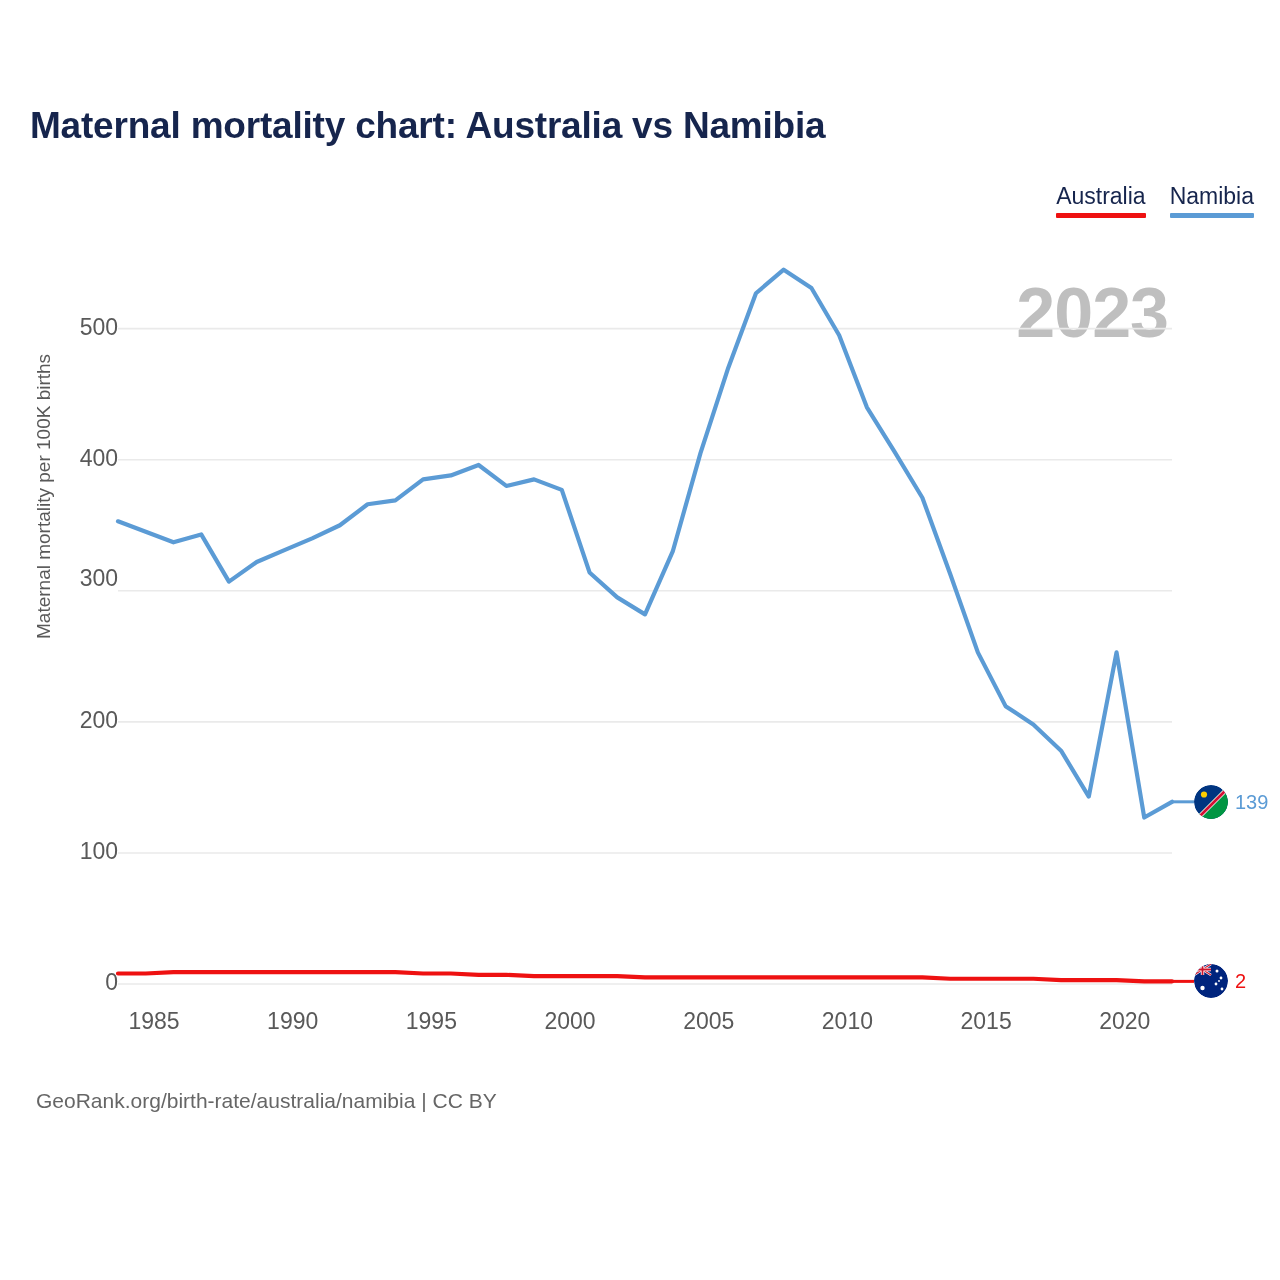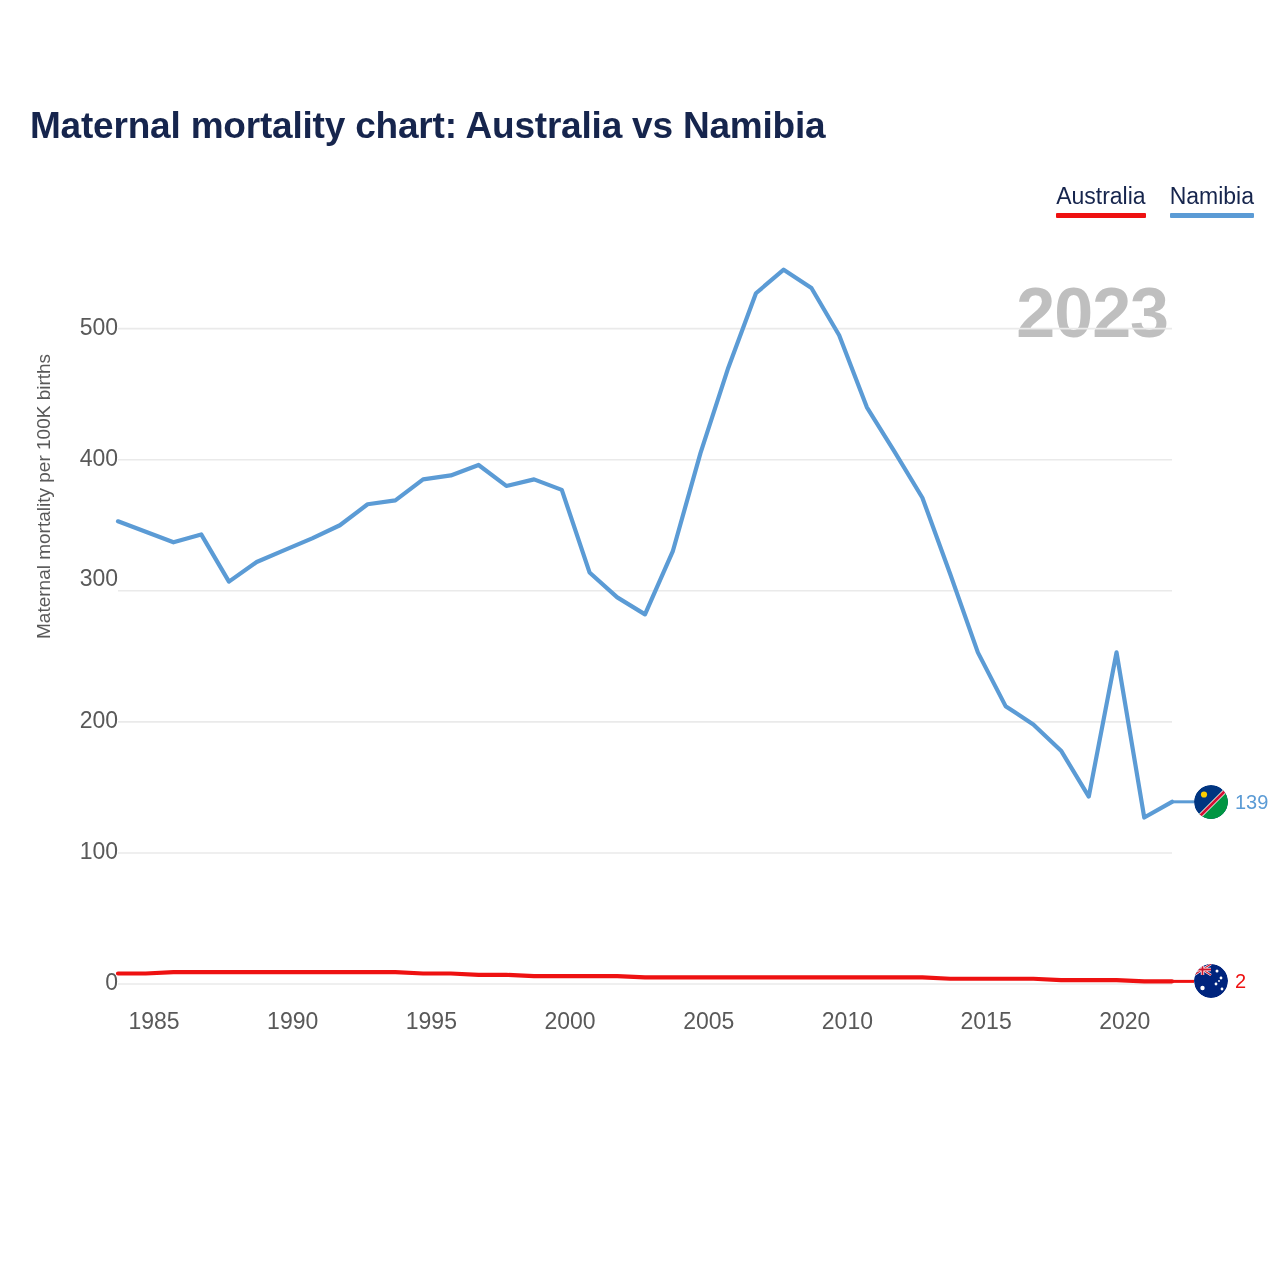--- a/index.html
+++ b/index.html
@@ -214,15 +214,16 @@
           <circle cx="22" cy="20" r="1.4" fill="#ffffff"></circle>
           <circle cx="28" cy="25" r="1.4" fill="#ffffff"></circle>
           <circle cx="25" cy="17" r="0.9" fill="#ffffff"></circle>
         </g>
       </svg>
     </span>
     <span class="endvalue" style="color:#ee1111">2</span>
   </div>
 
   <div id="footer">
+    <div class="footer-line">GeoRank.org/birth-rate/australia/namibia | CC BY</div>
   </div>
 
 </div>
 
 </body></html>

